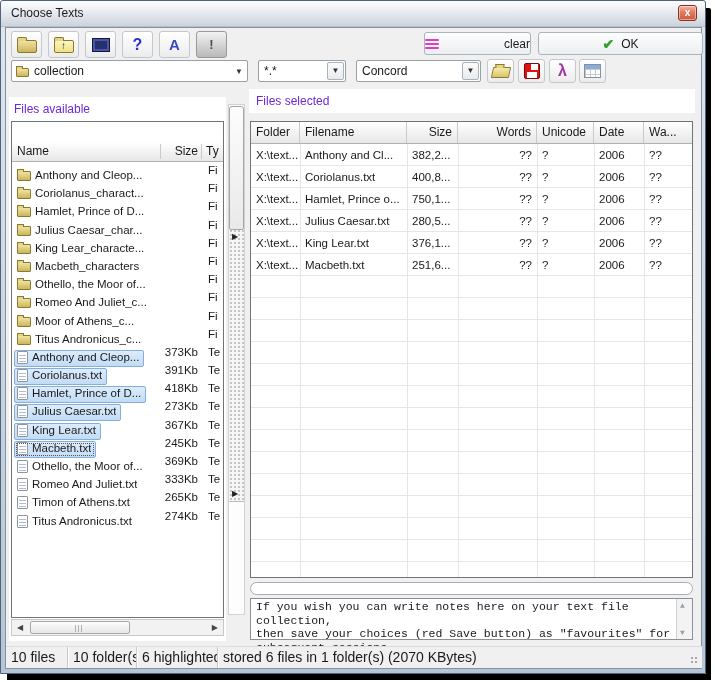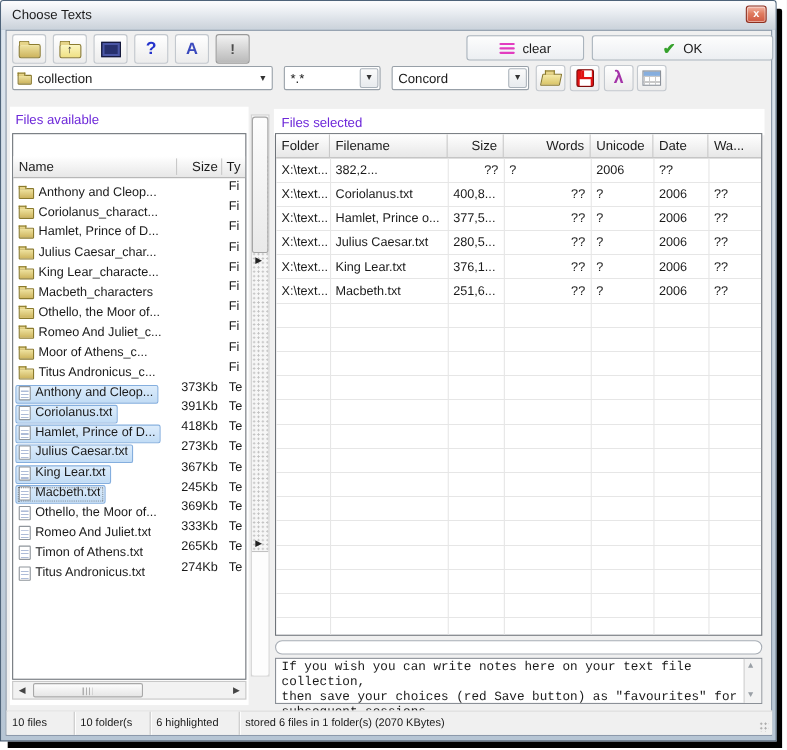--- a/index.html
+++ b/index.html
@@ -108,21 +108,21 @@
   .mid-strip { position:absolute; left:227px; top:103px; width:17px; height:511px;
     border:1px solid #d2d2d2; background:#f6f6f6; }
   .mid-dots { position:absolute; left:0; right:0; top:36px; height:360px;
     background-image:radial-gradient(#c4c4c4 1px, transparent 1px); background-size:4px 4px; }
   .mid-thumb { position:absolute; left:0px; top:1px; width:15px; height:124px;
     background:linear-gradient(#fdfdfd,#e9e9e9); border:1px solid #a6a6a6; border-radius:3px 3px 2px 2px; }
   .mid-arrow { position:absolute; font-size:8px; color:#222; left:3px; }
   .mid-white { position:absolute; left:0; right:0; top:396px; bottom:0; background:#fdfdfd;
     border-top:1px solid #bbb; border-radius:0 0 2px 2px; }
 
-  .right-label-box { position:absolute; left:248px; top:98px; width:446px; height:24px; background:#fff; }
+  .right-label-box { position:absolute; left:248px; top:88px; width:446px; height:24px; background:#fff; }
   .rtable { position:absolute; left:249px; top:120px; width:443px; height:457px;
     border:1px solid #6f747a; background:#fff; overflow:hidden; }
   .rgrid { display:grid; grid-template-columns:49px 107px 51px 79px 57px 50px auto; }
   .rhdr { height:22px; background:linear-gradient(#ffffff,#e7e7e7); border-bottom:1px solid #b0b0b0;
     font-size:12px; color:#1a1a1a; }
   .rhdr > div { line-height:21px; padding:0 5px; border-right:1px solid #c9c9c9; white-space:nowrap; overflow:hidden; }
   .rhdr > div:last-child { border-right:none; }
   .rhdr .ar { text-align:right; }
   .rrows { position:relative;
     background:repeating-linear-gradient(to bottom, transparent 0 21px, #e6e6e6 21px 22px); }
@@ -148,21 +148,21 @@
     background:#f2f2f2; border:1px solid #c8c8c8; }
   .hs-left, .hs-right { position:absolute; top:3px; font-size:8px; color:#444; }
   .hs-left { left:5px; } .hs-right { right:5px; }
   .hs-thumb { position:absolute; left:18px; top:1px; width:100px; height:13px;
     background:linear-gradient(#fdfdfd,#e6e6e6); border:1px solid #a8a8a8; border-radius:2px; }
   .hs-thumb::after { content:""; position:absolute; left:44px; top:3px; width:9px; height:7px;
     background:repeating-linear-gradient(to right,#b0b0b0 0 1px,transparent 1px 3px); }
 
   
   .statusbar { position:absolute; left:5px; top:645px; width:696px; height:22px;
-    background:#f0f0f0; border-top:1px solid #dcdcdc; font-size:10px; color:#1a1a1a; display:flex; }
+    background:#f0f0f0; border-top:1px solid #dcdcdc; font-size:14px; color:#1a1a1a; display:flex; }
   .seg { line-height:21px; padding-left:5px; border-right:1px solid #c9c9c9;
     box-shadow:1px 0 0 #fff; white-space:nowrap; overflow:hidden; }
   .seg1 { width:62px; } .seg2 { width:69px; } .seg3 { width:81px; }
   .seg4 { flex:1; border-right:none; box-shadow:none; }
   .sizegrip { position:absolute; right:3px; bottom:3px; width:9px; height:9px;
     background:radial-gradient(#a8a8a8 1px, transparent 1px); background-size:4px 4px; }
 </style>
 </head>
 <body>
 
@@ -190,21 +190,21 @@
     <div class="tbtn" style="left:121px;">
       <span class="q-ic">?</span>
       </div>
     <div class="tbtn" style="left:158px;">
       <span class="a-ic">A</span>
       </div>
     <div class="tbtn disabled" style="left:195px;">
       <span class="excl-ic">!</span>
       </div>
 
-    <div class="big-btn" style="left:423px; width:107px;">
+    <div class="big-btn" style="left:423px; width:107px;justify-content:space-between;">
       <span class="clear-ic">
           <i></i>
           <i></i>
           <i></i>
         </span>
       <span>clear</span>
     </div>
     <div class="big-btn" style="left:537px; width:165px;">
       <span class="check-ic">✔</span>
       <span>OK</span>
@@ -423,39 +423,40 @@
         <div>Filename</div>
         <div class="ar">Size</div>
         <div class="ar">Words</div>
         <div>Unicode</div>
         <div>Date</div>
         <div>Wa...</div>
       </div>
       <div class="rrows" id="right-rows" style="height:435px;">
           <div class="rrow rgrid">
             <div>X:\text...</div>
+            <div>Anthony and Cl...</div>
             <div>382,2...</div>
             <div class="ar">??</div>
             <div>?</div>
             <div>2006</div>
             <div>??</div>
           </div>
           <div class="rrow rgrid">
             <div>X:\text...</div>
             <div>Coriolanus.txt</div>
             <div>400,8...</div>
             <div class="ar">??</div>
             <div>?</div>
             <div>2006</div>
             <div>??</div>
           </div>
           <div class="rrow rgrid">
             <div>X:\text...</div>
             <div>Hamlet, Prince o...</div>
-            <div>377,5...</div>
+            <div>750,1...</div>
             <div class="ar">??</div>
             <div>?</div>
             <div>2006</div>
             <div>??</div>
           </div>
           <div class="rrow rgrid">
             <div>X:\text...</div>
             <div>Julius Caesar.txt</div>
             <div>280,5...</div>
             <div class="ar">??</div>

